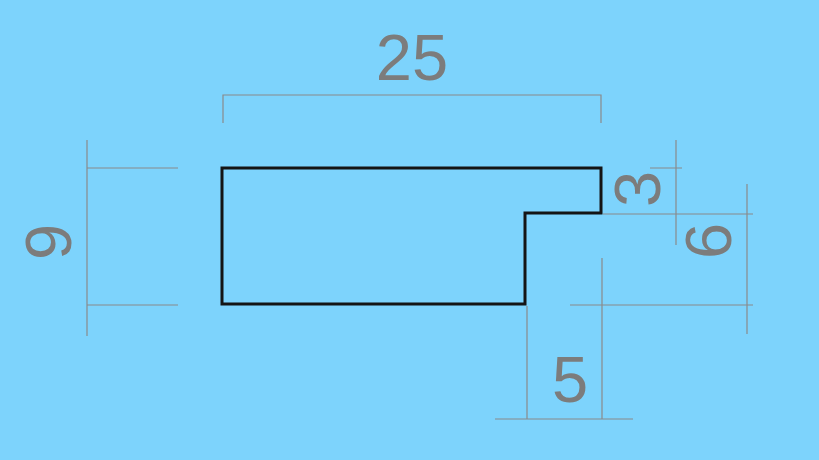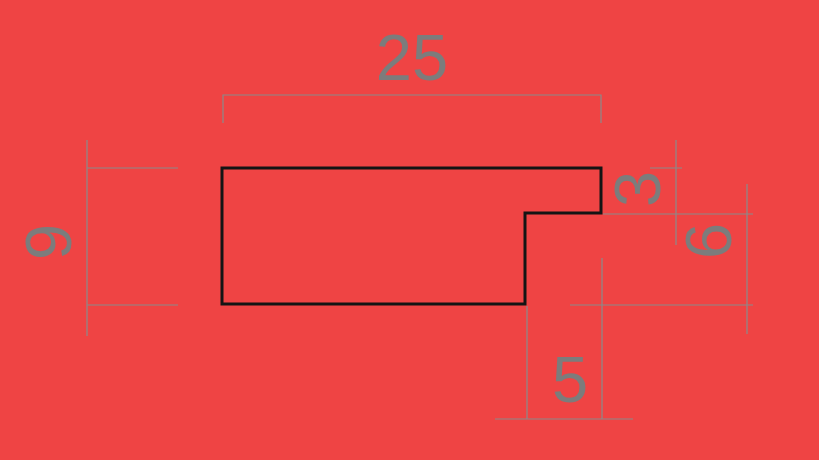--- a/index.html
+++ b/index.html
@@ -4,21 +4,21 @@
 <style>
   html, body {
     margin: 0;
     padding: 0;
     background: #ffffff;
   }
   .canvas-wrap {
     position: relative;
     width: 819px;
     height: 460px;
-    background: #ef4444;
+    background: #7dd3fc;
     overflow: hidden;
   }
   svg { display: block; }
   .dim-text {
     font-family: "Liberation Sans", sans-serif;
     font-size: 65px;
     font-weight: 300;
   }
 </style>
 </head>

